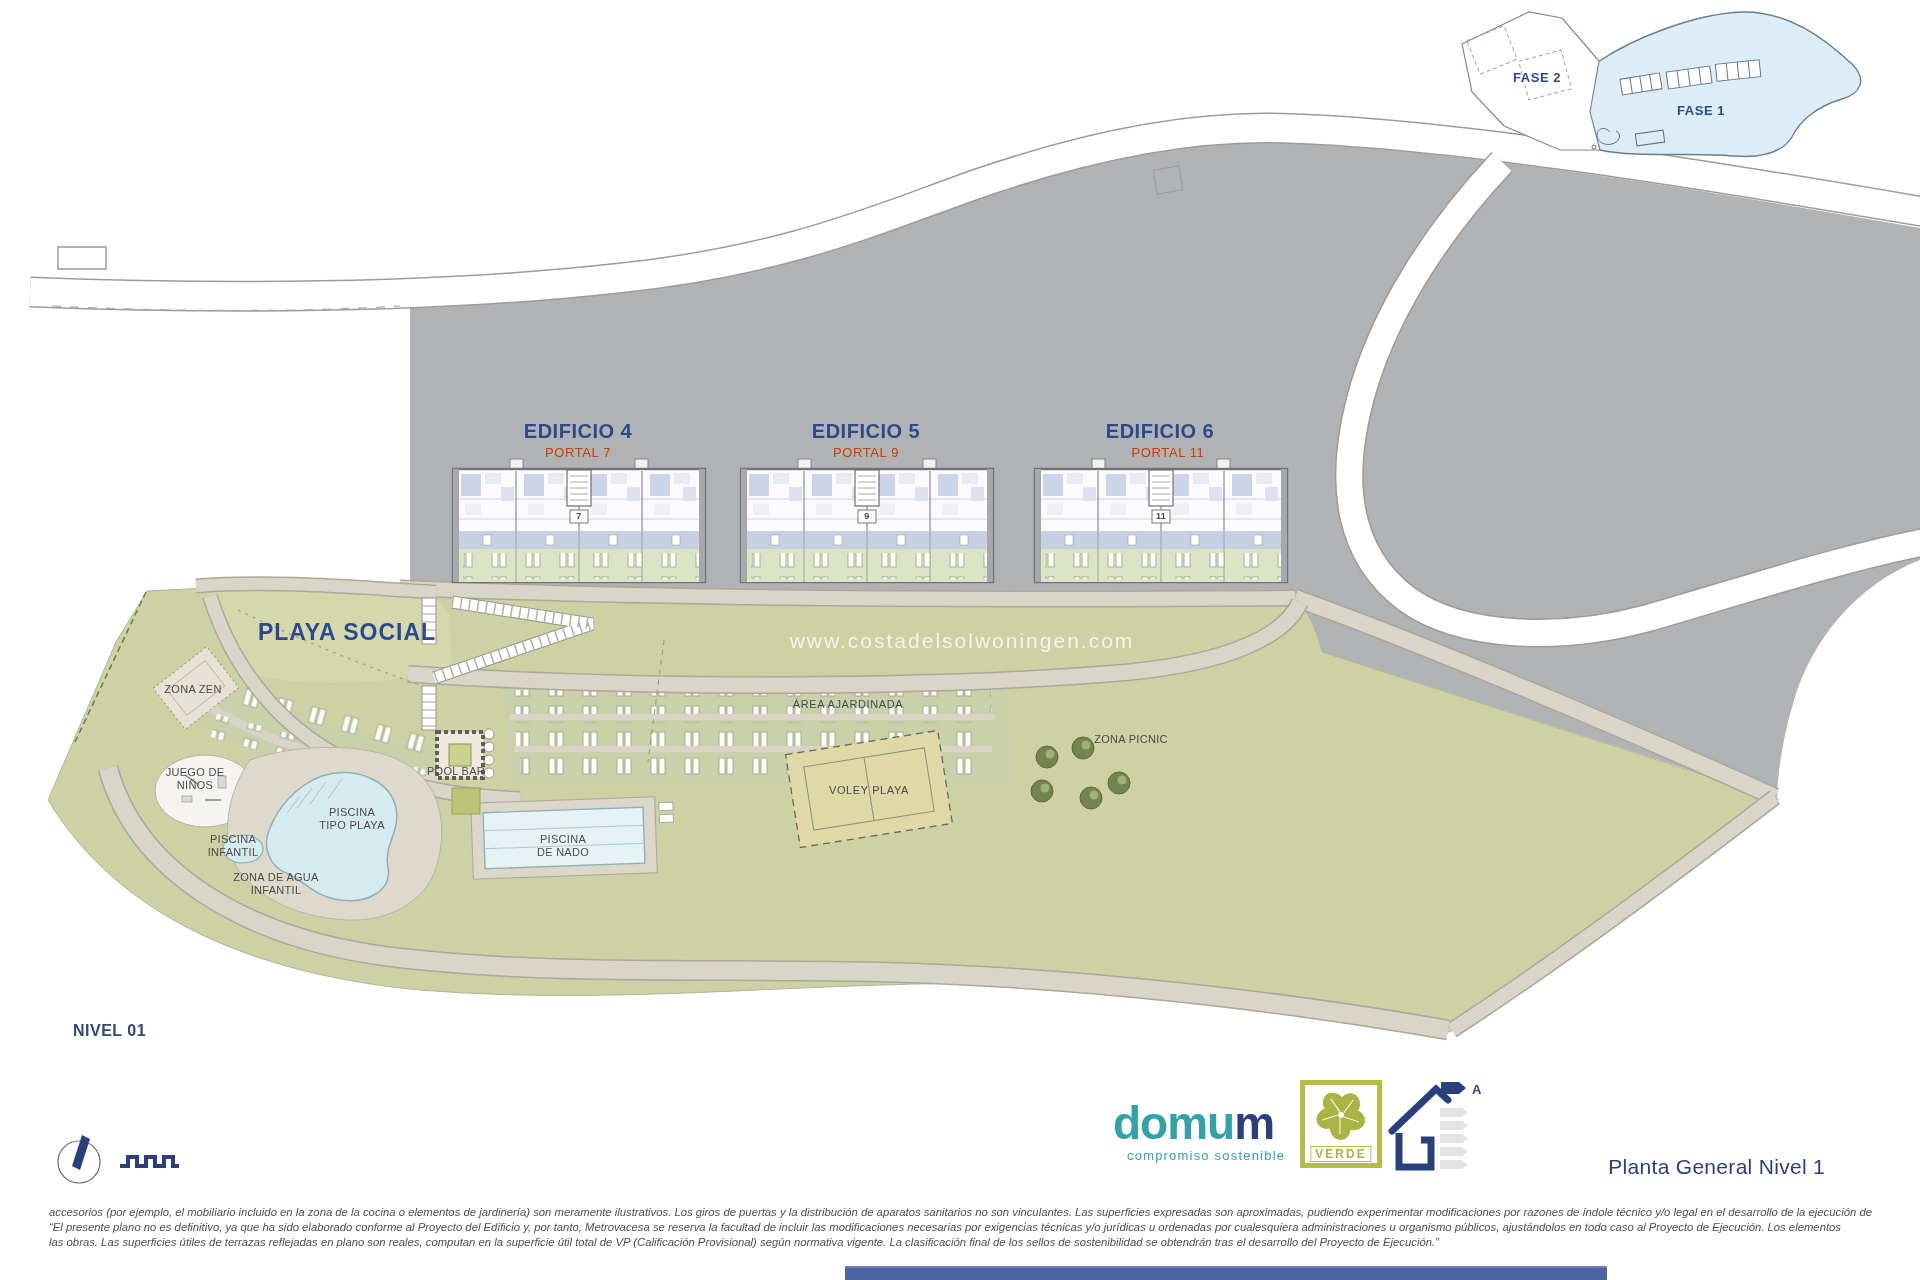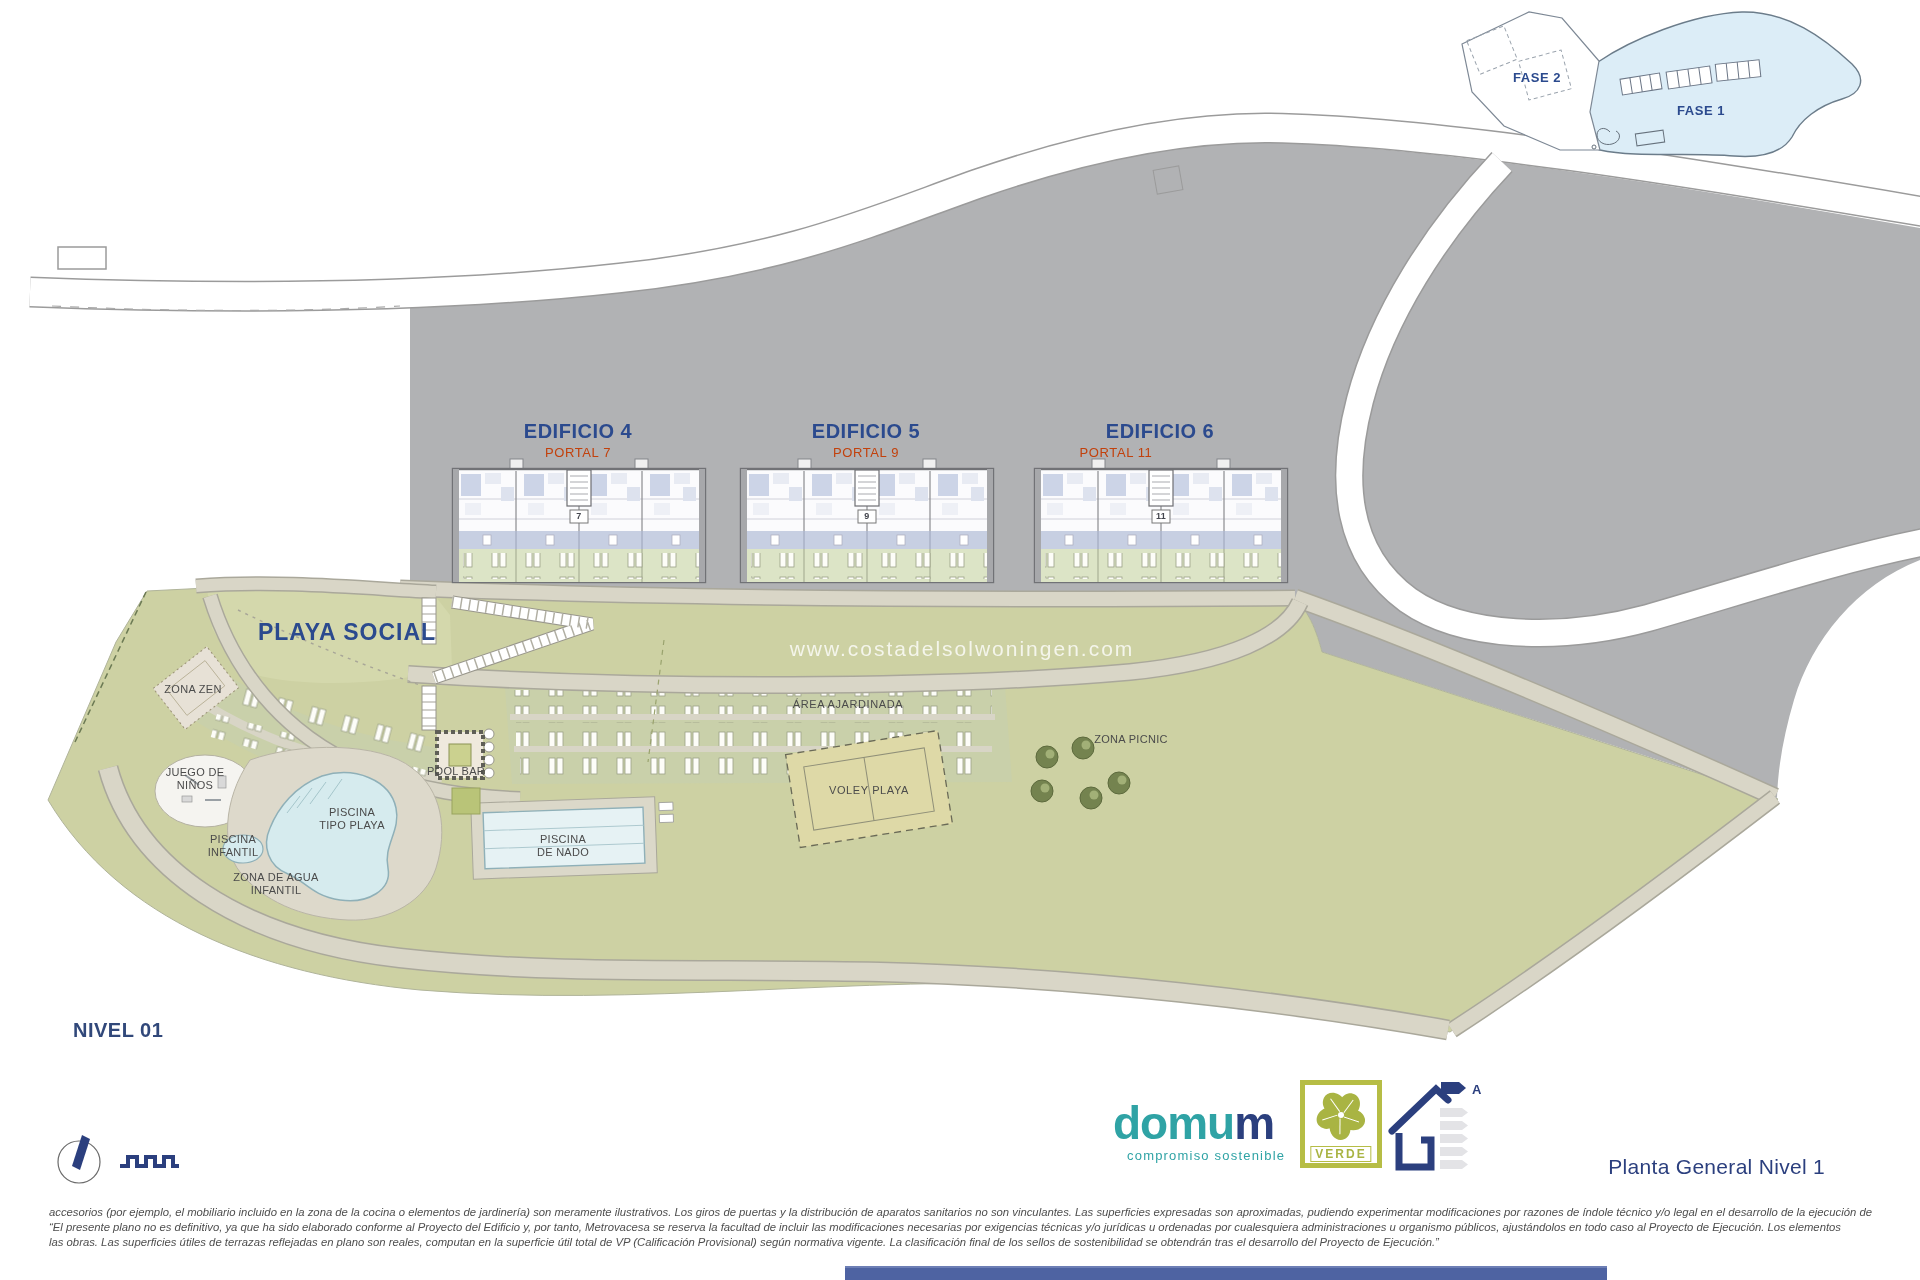--- a/index.html
+++ b/index.html
@@ -5,21 +5,21 @@
   html,body{margin:0;padding:0;background:#fff;}
   #page{position:relative;width:1920px;height:1280px;background:#ffffff;overflow:hidden;
         font-family:"Liberation Sans",sans-serif;}
   svg.plan{position:absolute;left:0;top:0;z-index:1;}
   .lbl{position:absolute;z-index:3;transform:translate(-50%,-50%);text-align:center;
        font-size:11px;line-height:13px;color:#4b4b4b;letter-spacing:.3px;white-space:nowrap;}
   .bigtitle{font-size:20px;font-weight:bold;color:#2b4a8e;letter-spacing:.5px;}
   .portal{font-size:13px;color:#c2410c;letter-spacing:.6px;}
   .club{font-size:23px;font-weight:bold;color:#2b4a8e;letter-spacing:1px;}
   .fase{font-size:13px;font-weight:bold;color:#2b4a8e;letter-spacing:.5px;}
-  .nivel{font-size:20px;font-weight:bold;color:#31487a;letter-spacing:.5px;transform:translate(0,-50%);}
+  .nivel{font-size:16px;font-weight:bold;color:#31487a;letter-spacing:.5px;transform:translate(0,-50%);}
   .watermark{font-size:21px;color:rgba(255,255,255,.78);letter-spacing:2px;font-weight:normal;}
   .plate{font-size:9px;color:#44464e;font-weight:bold;}
   .sheet-title{font-size:21px;color:#2b3f7e;transform:translate(-100%,-50%);}
   .disclaimer{position:absolute;z-index:3;left:49px;top:1205px;width:1840px;
       font-size:11.3px;line-height:14.8px;font-style:italic;color:#4e4e4e;}
   .brand{position:absolute;z-index:3;left:1113px;top:1100px;width:200px;}
   .brand .word{font-size:46px;font-weight:bold;letter-spacing:-1px;line-height:46px;}
   .brand .word .t{color:#2fa3a5;}
   .brand .word .m{color:#2b3f7e;}
   .brand .tag{font-size:13px;color:#2fa3a5;letter-spacing:1.2px;margin-top:2px;margin-left:14px;}
@@ -289,21 +289,21 @@
       <polygon points="1440,1160 1462,1160 1468,1164.5 1462,1169 1440,1169"></polygon>
     </g>
   </g>
 </svg>
 
 <div class="lbl bigtitle" style="left:578px;top:431px;">EDIFICIO 4</div>
 <div class="lbl portal" style="left:578px;top:452px;">PORTAL 7</div>
 <div class="lbl bigtitle" style="left:866px;top:431px;">EDIFICIO 5</div>
 <div class="lbl portal" style="left:866px;top:452px;">PORTAL 9</div>
 <div class="lbl bigtitle" style="left:1160px;top:431px;">EDIFICIO 6</div>
-<div class="lbl portal" style="left:1108px;top:452px;padding-left:16px;">PORTAL 11</div>
+<div class="lbl portal" style="left:1160px;top:452px;padding-left:16px;">PORTAL 11</div>
 
 <div class="lbl plate" style="left:579px;top:516px;">7</div>
 <div class="lbl plate" style="left:867px;top:516px;">9</div>
 <div class="lbl plate" style="left:1161px;top:516px;">11</div>
 
 <div class="lbl club" style="left:347px;top:632px;">PLAYA SOCIAL</div>
 <div class="lbl" style="left:193px;top:689px;">ZONA ZEN</div>
 
 <div class="lbl" style="left:195px;top:779px;">
   <div>JUEGO DE</div>
@@ -323,21 +323,21 @@
 </div>
 <div class="lbl" style="left:456px;top:771px;">POOL BAR</div>
 <div class="lbl" style="left:563px;top:846px;">
   <div>PISCINA</div>
   <div>DE NADO</div>
 </div>
 <div class="lbl" style="left:848px;top:704px;letter-spacing:.6px;">ÁREA AJARDINADA</div>
 <div class="lbl" style="left:869px;top:790px;letter-spacing:.6px;">VOLEY PLAYA</div>
 <div class="lbl" style="left:1131px;top:739px;">ZONA PICNIC</div>
 
-<div class="lbl watermark" style="left:962px;top:640px;margin-top:8px;">www.costadelsolwoningen.com</div>
+<div class="lbl watermark" style="left:962px;top:640px;">www.costadelsolwoningen.com</div>
 
 <div class="lbl fase" style="left:1537px;top:77px;">FASE 2</div>
 <div class="lbl fase" style="left:1701px;top:110px;">FASE 1</div>
 
 <div class="lbl nivel" style="left:73px;top:1030px;transform:translate(0,-50%);">NIVEL 01</div>
 
 <div class="brand">
   <div class="word"><span class="t">domu</span><span class="m">m</span></div>
   <div class="tag">compromiso sostenible</div>
 </div>

